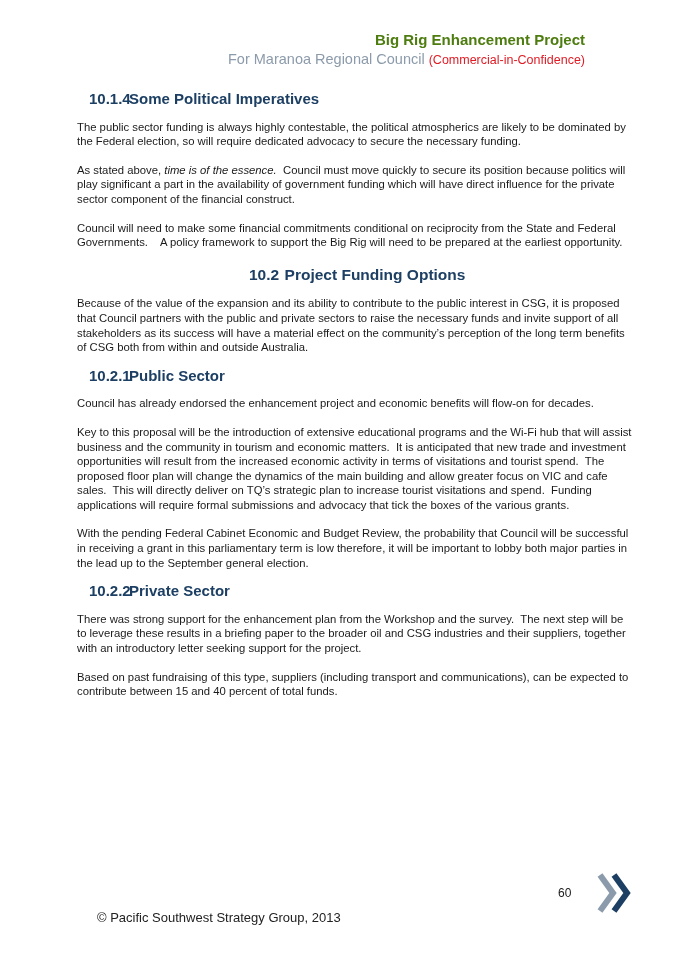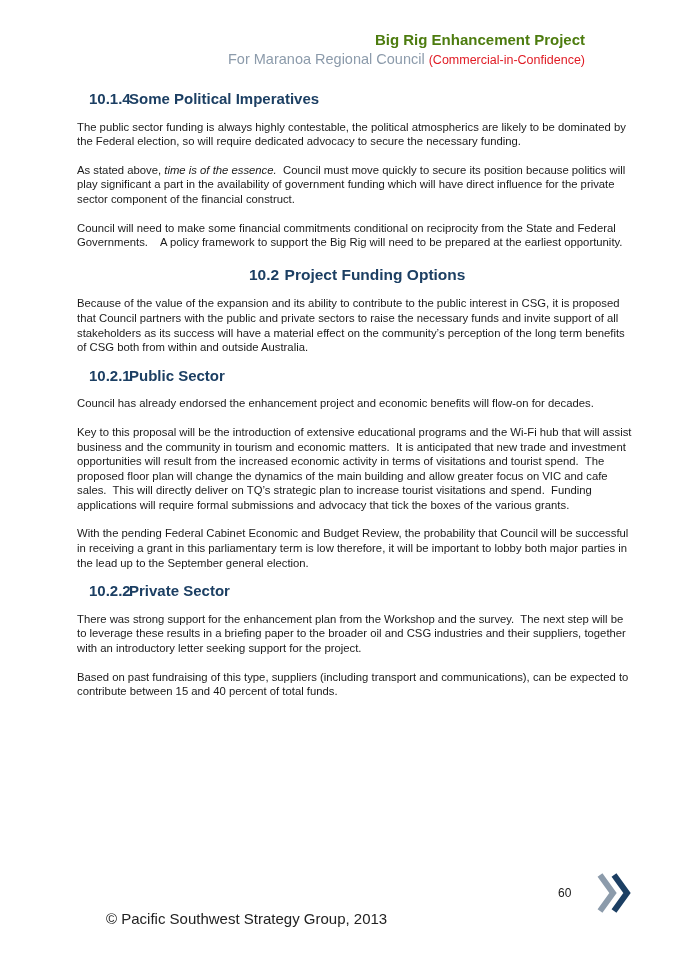--- a/index.html
+++ b/index.html
@@ -10,21 +10,21 @@
   .header .subtitle { font-size:14.5px; font-weight:normal; color:#8c9bab; line-height:20px; }
   .header .conf { color:#e01b24; font-size:12.5px; }
   .content { position:absolute; left:77px; top:92px; width:555px; font-size:11.3px; line-height:14.6px; }
   .h3 { color:#1c3f63; font-weight:bold; font-size:15px; margin:0 0 13px 12px; }
   .h3 .num { display:inline-block; width:40px; }
   .h2 { color:#1c3f63; font-weight:bold; font-size:15.5px; margin:18px 0 14px 0;text-align:center; }
   .h2 .num { display:inline-block; width:41px; }
   p { margin:0 0 14px 0; }
   .page-num { position:absolute; left:558px; top:886px; font-size:12px; color:#1a1a1a; }
   .chevrons { position:absolute; left:596px; top:872px; }
-  .footer { position:absolute; left:106px; top:910px; font-size:15px; color:#222; }
+  .footer { position:absolute; left:97px; top:910px; font-size:13px; color:#222; }
 </style>
 </head>
 <body>
 
 <div class="header">
   <div class="title">Big Rig Enhancement Project</div>
   <div class="subtitle">
     <span>For Maranoa Regional Council</span>
     <span class="conf">(Commercial-in-Confidence)</span>
   </div>

